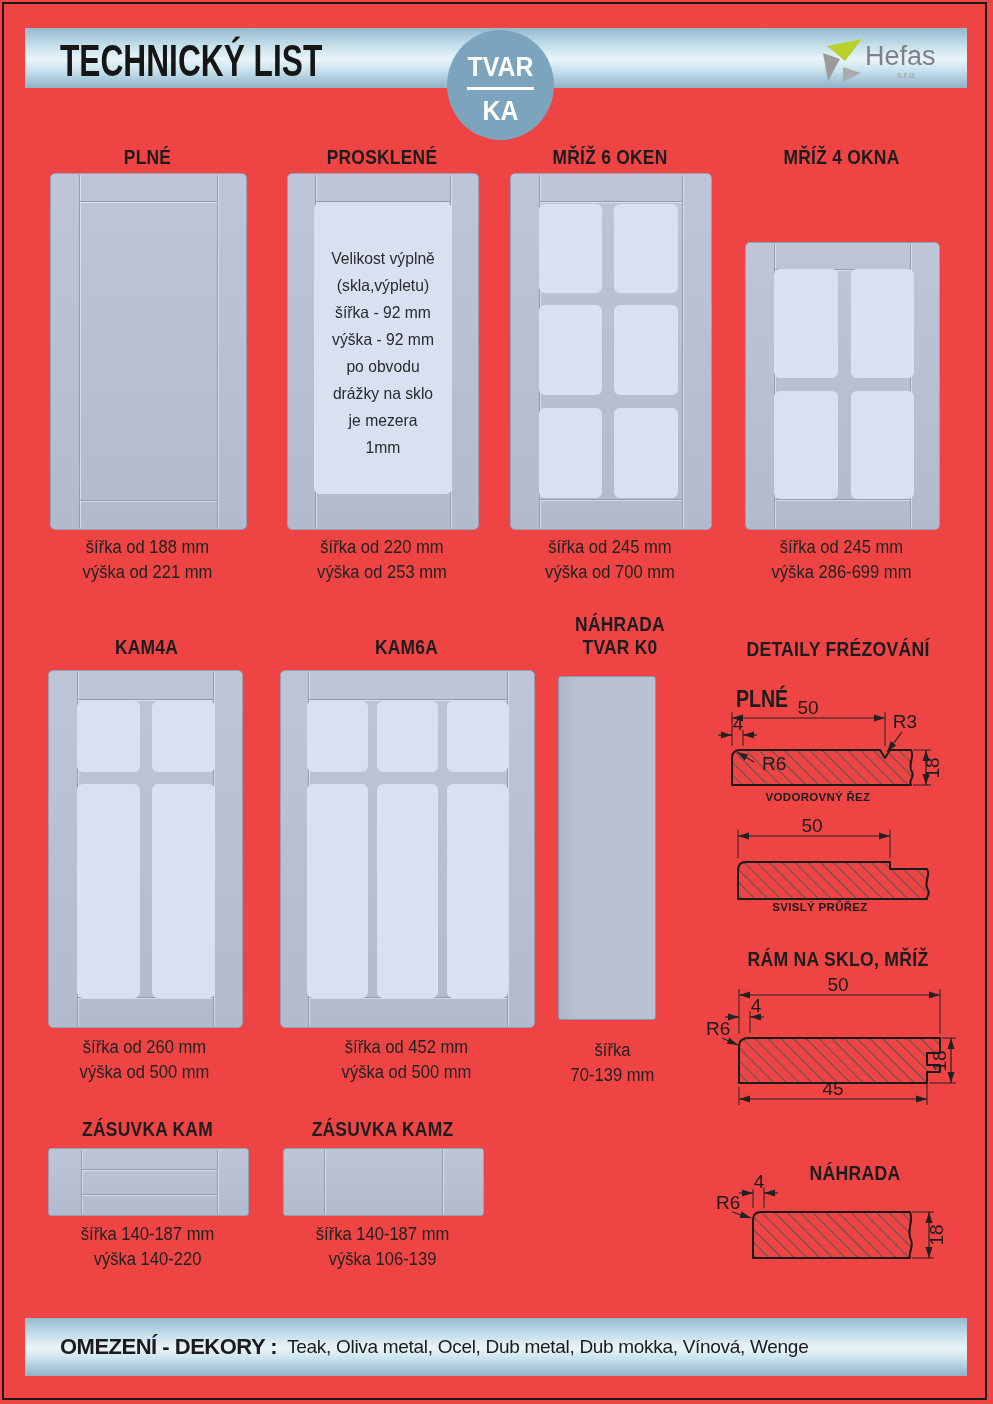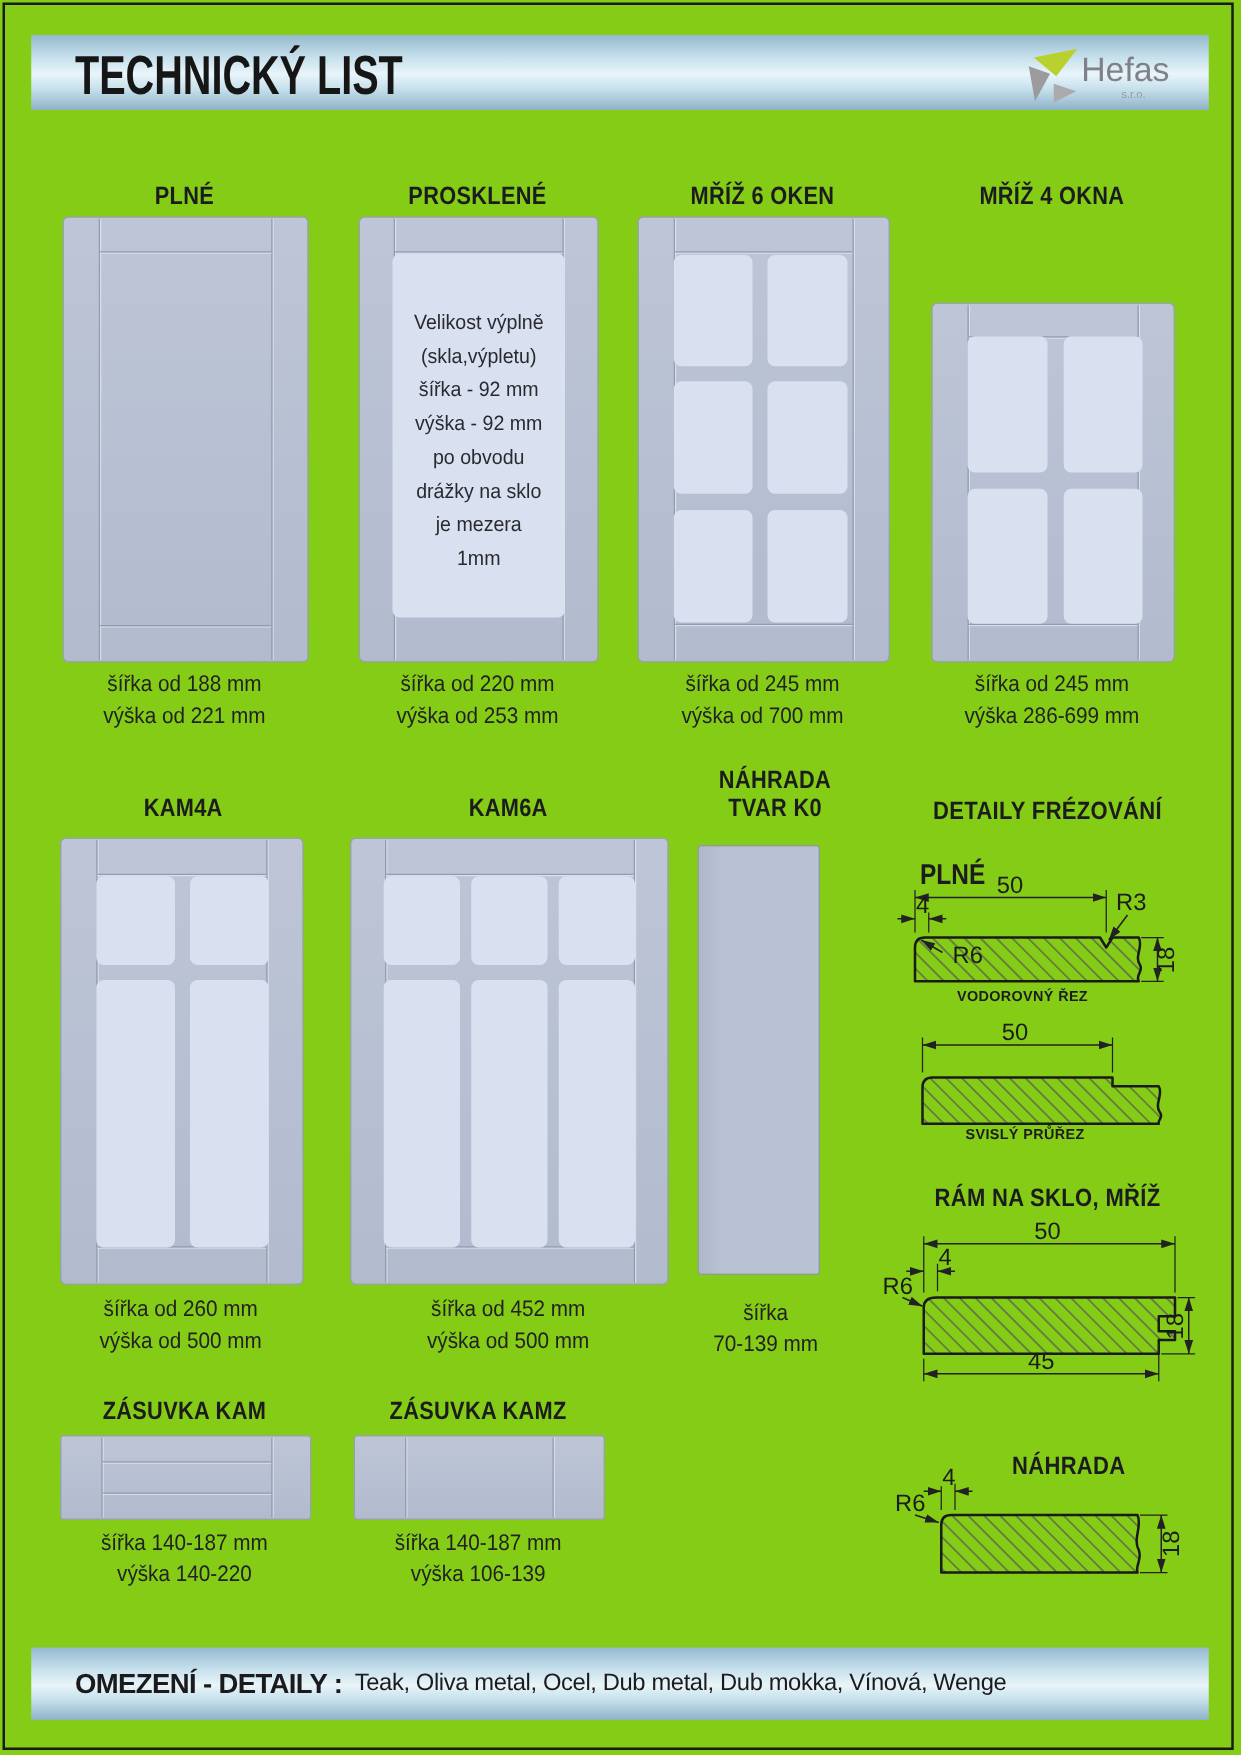--- a/index.html
+++ b/index.html
@@ -1,16 +1,16 @@
 <!DOCTYPE html>
 <html><head>
 <meta charset="utf-8">
 <style>
   html,body{margin:0;padding:0;background:#fff;}
-  .page{position:relative;width:993px;height:1404px;background:#84cc16;
+  .page{position:relative;width:993px;height:1404px;background:#ef4444;
         font-family:"Liberation Sans",sans-serif;overflow:hidden;}
   .frame{position:absolute;left:2px;top:2px;right:6px;bottom:4px;
          border:2px solid #1a1a1a;pointer-events:none;}
   .bar{position:absolute;left:25px;width:942px;height:60px;
        background:linear-gradient(180deg,#96b9cf 0%,#c6e0ec 30%,#e9f5f9 52%,#c6e0ec 72%,#8fb2c8 100%);}
   .header-bar{top:28px;}
   .footer-bar{top:1318px;height:58px;display:flex;align-items:center;padding-left:35px;box-sizing:border-box;}
   .title{position:absolute;left:35px;top:8px;font-size:44px;font-weight:bold;color:#161616;
          transform:scaleX(.72);transform-origin:left center;white-space:nowrap;letter-spacing:0px;}
   .badge{position:absolute;left:447px;top:30px;width:107px;height:110px;border-radius:50%;
@@ -68,20 +68,25 @@
   <div class="bar header-bar">
     <div class="title">TECHNICKÝ LIST</div>
   </div>
   <svg class="dwg" style="left:815px;top:36px" width="150" height="50">
     <polygon points="12,10 47,3 30,25" fill="#b9d12e"></polygon>
     <polygon points="8,17 25,23 13,45" fill="#9b9b9d"></polygon>
     <polygon points="28,31 46,37 28,46" fill="#ababad"></polygon>
     <text class="logo-text" x="50" y="29">Hefas</text>
     <text class="logo-sub" x="82" y="42">s.r.o.</text>
   </svg>
+  <div class="badge">
+    <div class="t1">TVAR</div>
+    <div class="dv"></div>
+    <div class="t2">KA</div>
+  </div>
 
   <div class="sec-label" style="left:50px;width:195px;top:146px">PLNÉ</div>
   <div class="sec-label" style="left:287px;width:190px;top:146px">PROSKLENÉ</div>
   <div class="sec-label" style="left:510px;width:200px;top:146px">MŘÍŽ 6 OKEN</div>
   <div class="sec-label" style="left:745px;width:193px;top:146px">MŘÍŽ 4 OKNA</div>
 
   <div class="door" style="left:50px;top:173px;width:195px;height:355px">
     <div class="vline" style="left:28px"></div>
     <div class="vline" style="right:28px"></div>
     <div class="hline" style="left:29px;right:29px;top:27px"></div>
@@ -262,16 +267,16 @@
     <div class="vline" style="left:40px"></div>
     <div class="vline" style="right:40px"></div>
   </div>
 
   <div class="dims" style="left:48px;width:199px;top:1222px">šířka 140-187 mm
 výška 140-220</div>
   <div class="dims" style="left:283px;width:199px;top:1222px">šířka 140-187 mm
 výška 106-139</div>
 
   <div class="bar footer-bar">
-    <span class="footer-label">OMEZENÍ - DETAILY :</span>
+    <span class="footer-label">OMEZENÍ - DEKORY :</span>
     <span class="footer-value">Teak, Oliva metal, Ocel, Dub metal, Dub mokka, Vínová, Wenge</span>
   </div>
 </div>
 
 </body></html>

